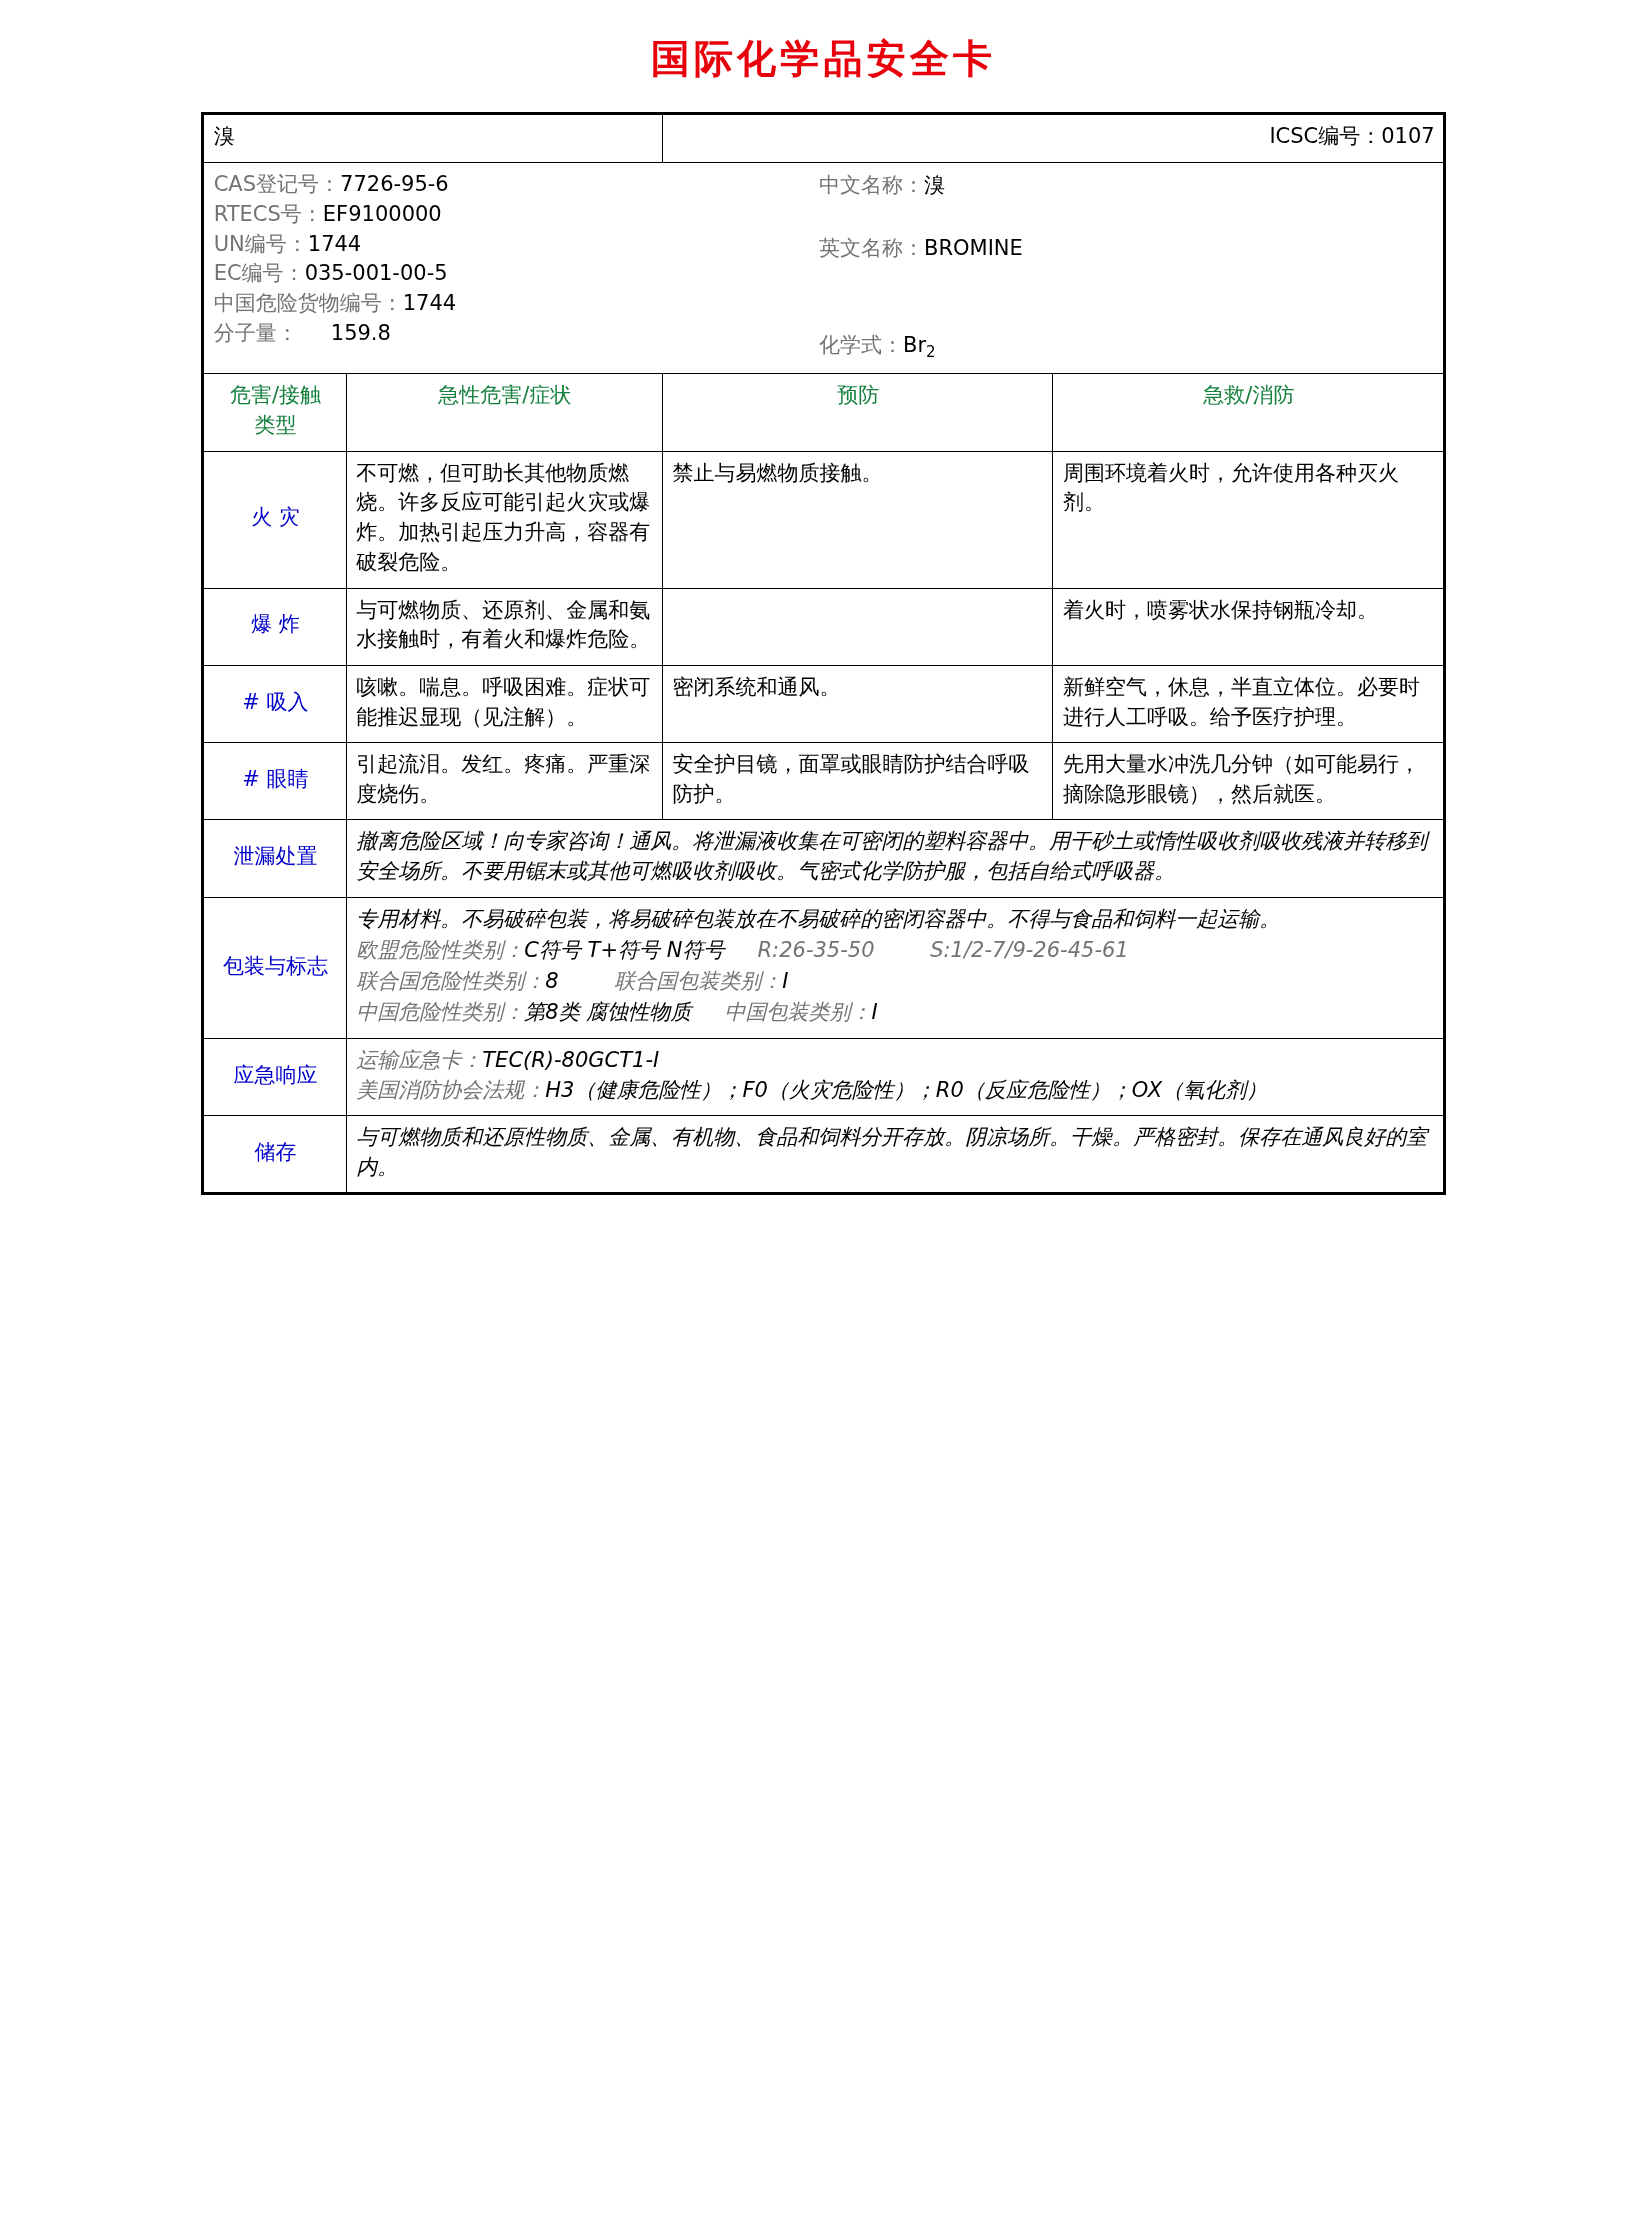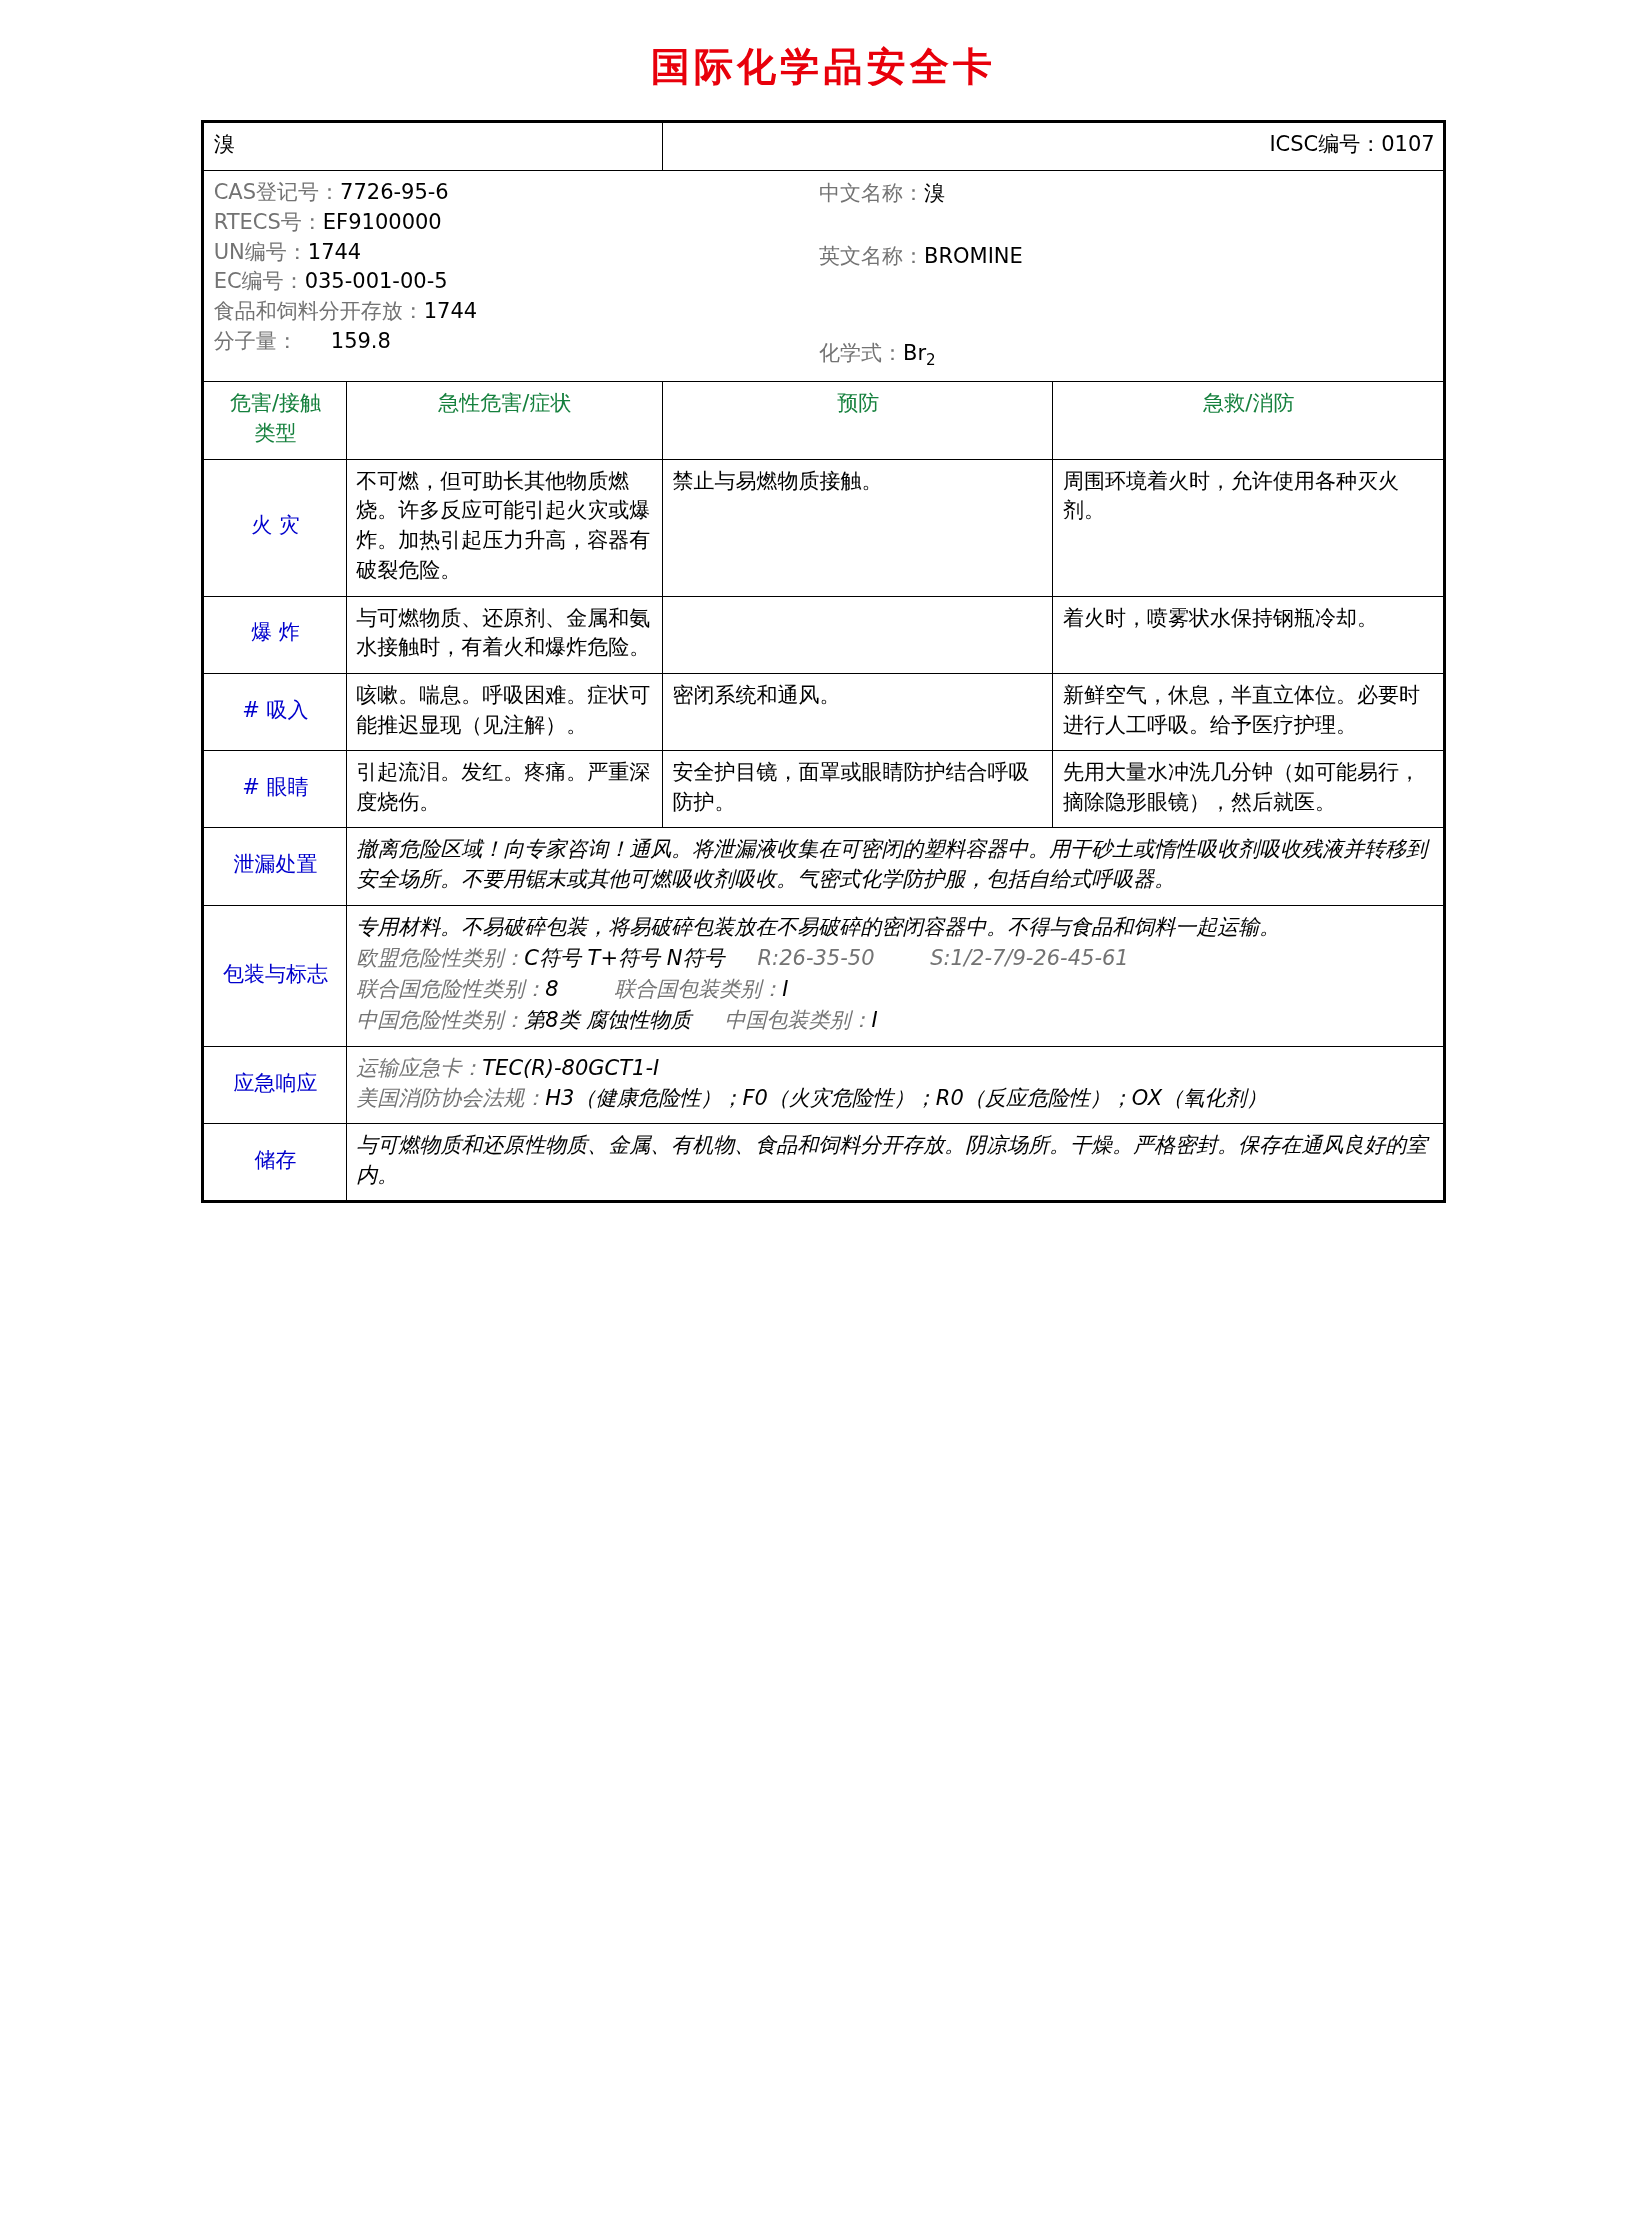--- a/index.html
+++ b/index.html
@@ -9,21 +9,21 @@
   }
   body {
     width: 1647px;
     font-family: "DejaVu Sans", "Liberation Sans", sans-serif;
     color: #000000;
   }
   .page {
     width: 1647px;
     min-height: 2216px;
     box-sizing: border-box;
-    padding: 8px;
+    padding: 0;
     position: relative;
   }
   .doc-title {
     text-align: center;
     color: #e8000b;
     font-family: "DejaVu Sans", "Liberation Sans", sans-serif;
     font-weight: bold;
     font-size: 39px;
     letter-spacing: 4.2px;
     padding-top: 32px;
@@ -149,21 +149,21 @@
               <div>
                 <span class="blue-b">RTECS号：</span><span>EF9100000</span>
               </div>
               <div>
                 <span class="blue-b">UN编号：</span><span>1744</span>
               </div>
               <div>
                 <span class="blue-b">EC编号：</span><span>035-001-00-5</span>
               </div>
               <div>
-                <span class="blue-b">食品和饲料分开存放：</span><span>1744</span>
+                <span class="blue-b">中国危险货物编号：</span><span>1744</span>
               </div>
               <div>
                 <span class="blue-b">分子量：</span>
                 <span class="gap-sm"></span><span>159.8</span>
               </div>
             </div>
             <div class="ident-right">
               <div class="r1">
                 <span class="blue-b">中文名称：</span><span>溴</span>
               </div>

